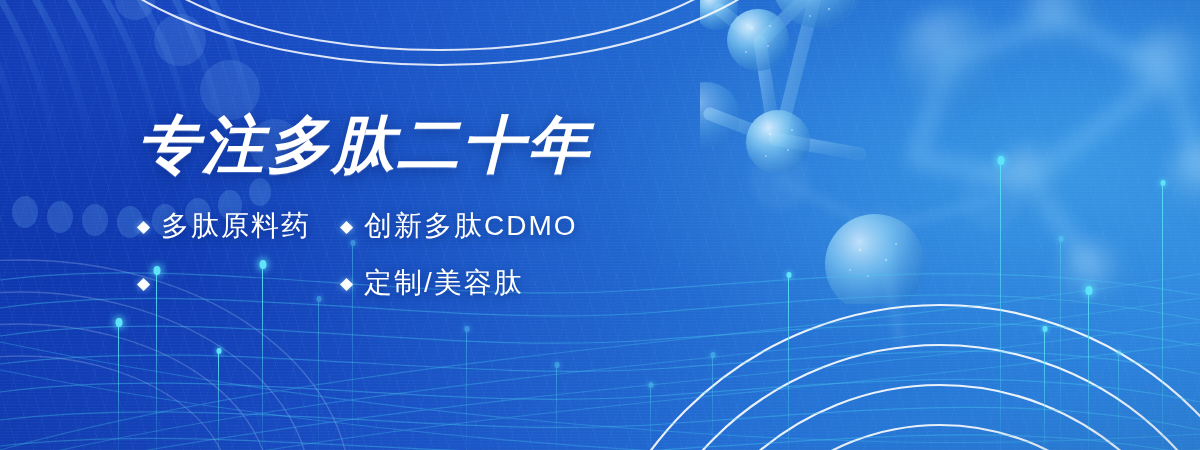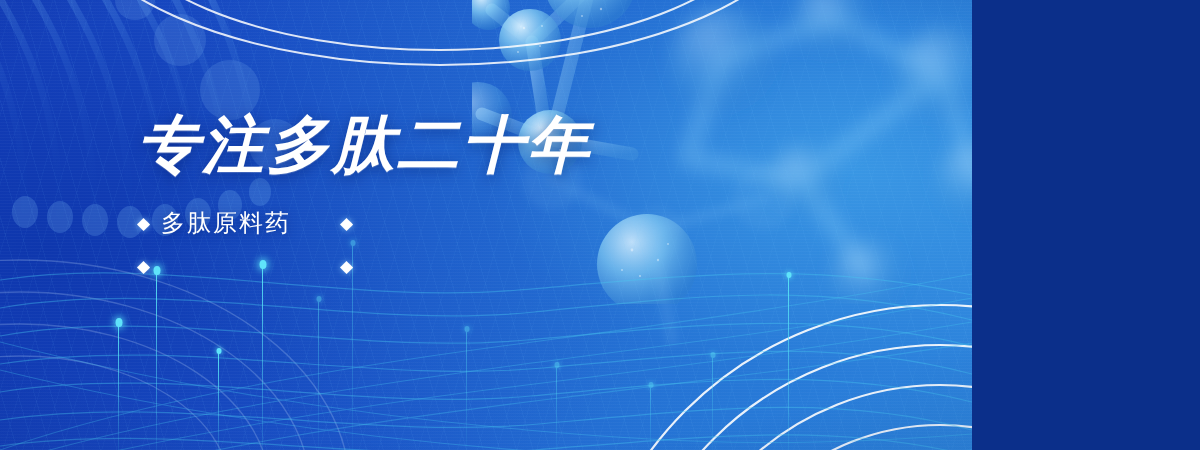--- a/index.html
+++ b/index.html
@@ -1,21 +1,21 @@
 <!DOCTYPE html>
 <html lang="zh"><head>
 <meta charset="utf-8">
 <title>Peptide Banner</title>
 <style>
   html,body{margin:0;padding:0;background:#0b2f8a;}
   *{box-sizing:border-box;}
 
   .banner{
     position:relative;
-    width:972px;
+    width:1200px;
     height:450px;
     overflow:hidden;
     font-family:"Liberation Sans","DejaVu Sans",sans-serif;
     background:
       radial-gradient(120% 140% at 88% 38%, rgba(60,155,230,.85) 0%, rgba(40,120,215,.35) 32%, rgba(20,70,195,0) 62%),
       radial-gradient(90% 120% at 4% 55%, rgba(12,52,170,.85) 0%, rgba(14,58,180,.25) 45%, rgba(20,75,200,0) 72%),
       linear-gradient(100deg,#1540bd 0%,#1b52c8 28%,#1f62ce 52%,#2577d6 76%,#2f8adf 100%);
   }
 
   
@@ -77,21 +77,21 @@
   }
 
   .bullets{margin-top:30px;}
   .bullet-row{display:flex;align-items:center;margin-bottom:19px;}
   .bullet{display:flex;align-items:center;color:#fff;white-space:nowrap;}
   .bullet .dia{
     font-size:17px;line-height:1;margin-right:11px;color:#ffffff;
     text-shadow:0 0 6px rgba(150,215,255,.7);
   }
   .bullet .txt{
-    font-size:24px;letter-spacing:2px;
+    font-size:28px;letter-spacing:2px;
     text-shadow:0 2px 8px rgba(5,35,115,.6);
   }
   .col-a{width:203px;}
 </style>
 </head>
 <body>
 
 <div class="banner">
 
   <div class="layer scanlines"></div>
@@ -306,28 +306,30 @@
 
     <div class="bullets">
 
       <div class="bullet-row">
         <div class="bullet col-a">
           <span class="dia">◆</span>
           <span class="txt">多肽原料药</span>
         </div>
         <div class="bullet">
           <span class="dia">◆</span>
+          <span class="txt">创新多肽CDMO</span>
         </div>
       </div>
 
       <div class="bullet-row">
         <div class="bullet col-a">
           <span class="dia">◆</span>
         </div>
         <div class="bullet">
           <span class="dia">◆</span>
+          <span class="txt">定制/美容肽</span>
         </div>
       </div>
 
     </div>
   </div>
 
 </div>
 
 </body></html>

